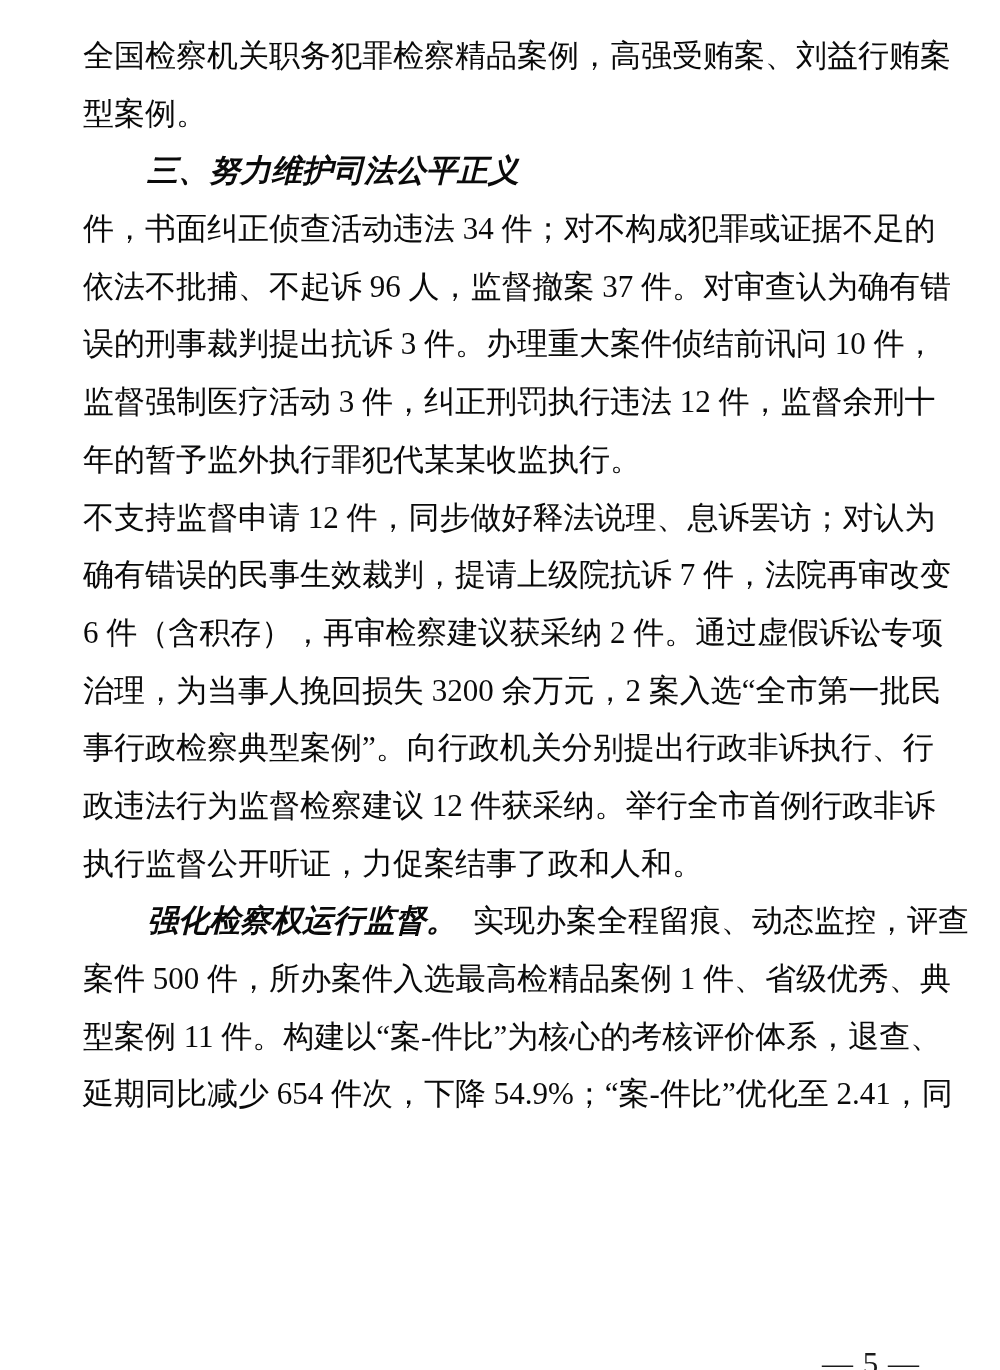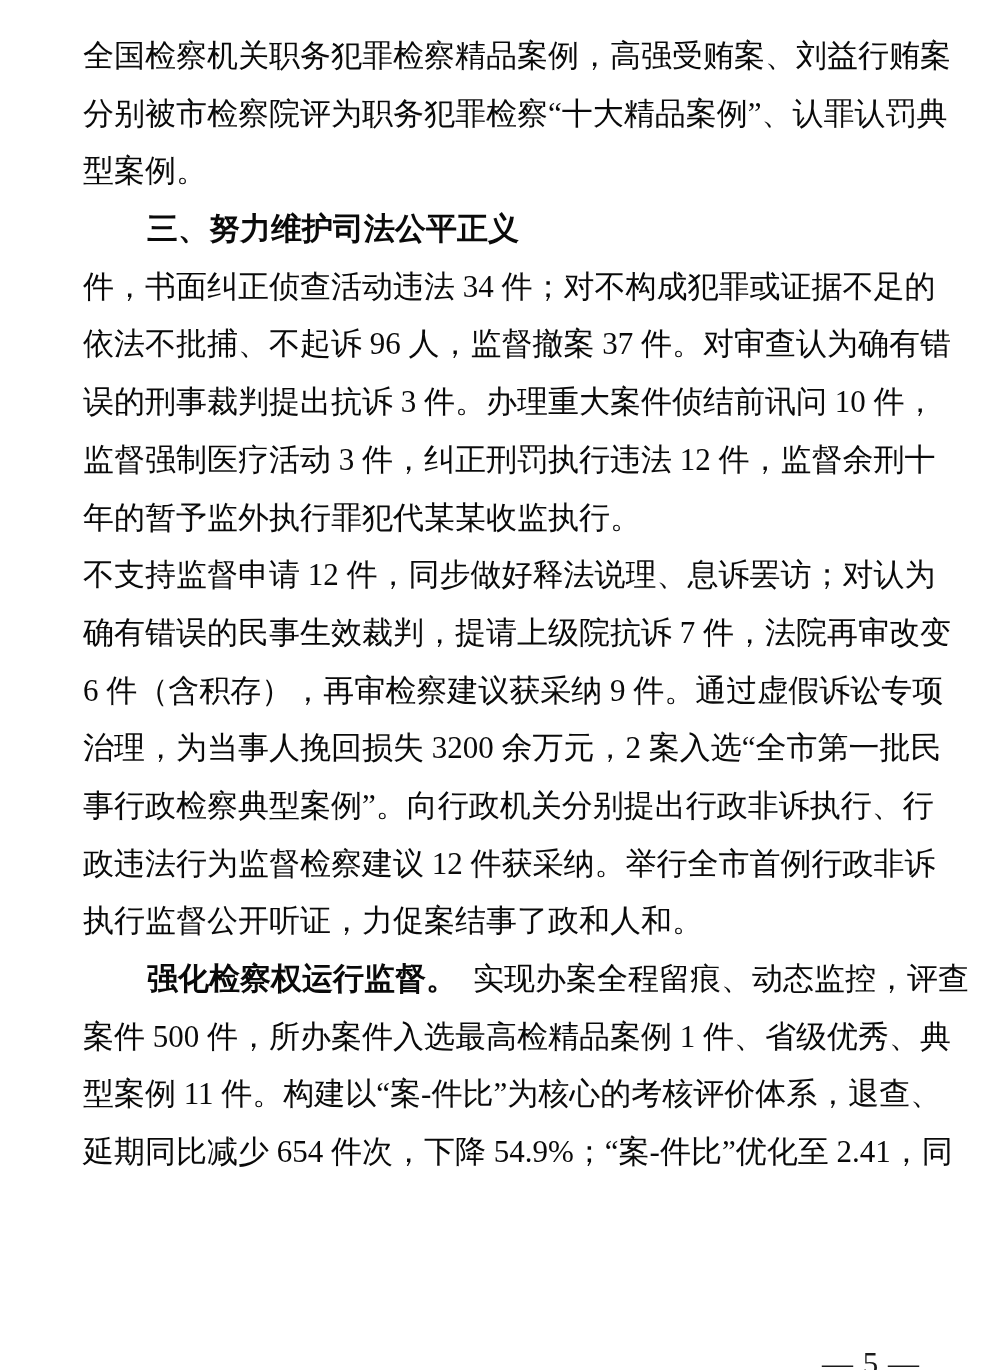--- a/index.html
+++ b/index.html
@@ -31,47 +31,46 @@
     height: 57.7px;
     white-space: nowrap;
     overflow: visible;
   }
   .line.left {
     text-align: right;
     text-align-last: left;
   }
   .line.indent { text-indent: 64px; }
   .line.heading { font-weight: 700; }
-  .seg-bold { font-weight: 700; }
+  .seg-bold { font-weight: 700; font-style: italic; }
   .footer {
     position: absolute;
     left: 806px;
     top: 1330px;
     font-size: 31px;
     letter-spacing: 1px;
     color: #1a1a1a;
   }
 </style>
 </head>
 <body>
 
 <div class="page">
   <div class="text-block">
       <div class="line"><span>全国检察机关职务犯罪检察精品案例，高强受贿案、刘益行贿案</span></div>
-      <div class="line"><span>分别被市检察院评为职务犯罪检察“十大精品案例”、认罪认罚典</span></div>
       <div class="line left"><span>型案例。</span></div>
       <div class="line indent left heading"><span class="seg-bold">三、努力维护司法公平正义</span></div>
       <div class="line"><span>件，书面纠正侦查活动违法 34 件；对不构成犯罪或证据不足的</span></div>
       <div class="line"><span>依法不批捕、不起诉 96 人，监督撤案 37 件。对审查认为确有错</span></div>
       <div class="line"><span>误的刑事裁判提出抗诉 3 件。办理重大案件侦结前讯问 10 件，</span></div>
       <div class="line"><span>监督强制医疗活动 3 件，纠正刑罚执行违法 12 件，监督余刑十</span></div>
       <div class="line left"><span>年的暂予监外执行罪犯代某某收监执行。</span></div>
       <div class="line"><span>不支持监督申请 12 件，同步做好释法说理、息诉罢访；对认为</span></div>
       <div class="line"><span>确有错误的民事生效裁判，提请上级院抗诉 7 件，法院再审改变</span></div>
-      <div class="line"><span>6 件（含积存），再审检察建议获采纳 9 件。通过虚假诉讼专项</span></div>
+      <div class="line"><span>6 件（含积存），再审检察建议获采纳 2 件。通过虚假诉讼专项</span></div>
       <div class="line"><span>治理，为当事人挽回损失 3200 余万元，2 案入选“全市第一批民</span></div>
       <div class="line"><span>事行政检察典型案例”。向行政机关分别提出行政非诉执行、行</span></div>
       <div class="line"><span>政违法行为监督检察建议 12 件获采纳。举行全市首例行政非诉</span></div>
       <div class="line left"><span>执行监督公开听证，力促案结事了政和人和。</span></div>
       <div class="line indent"><span class="seg-bold">强化检察权运行监督。</span><span>实现办案全程留痕、动态监控，评查</span></div>
       <div class="line"><span>案件 500 件，所办案件入选最高检精品案例 1 件、省级优秀、典</span></div>
       <div class="line"><span>型案例 11 件。构建以“案-件比”为核心的考核评价体系，退查、</span></div>
       <div class="line"><span>延期同比减少 654 件次，下降 54.9%；“案-件比”优化至 2.41，同</span></div>
     </div>
   <div class="footer">— 5 —</div>

